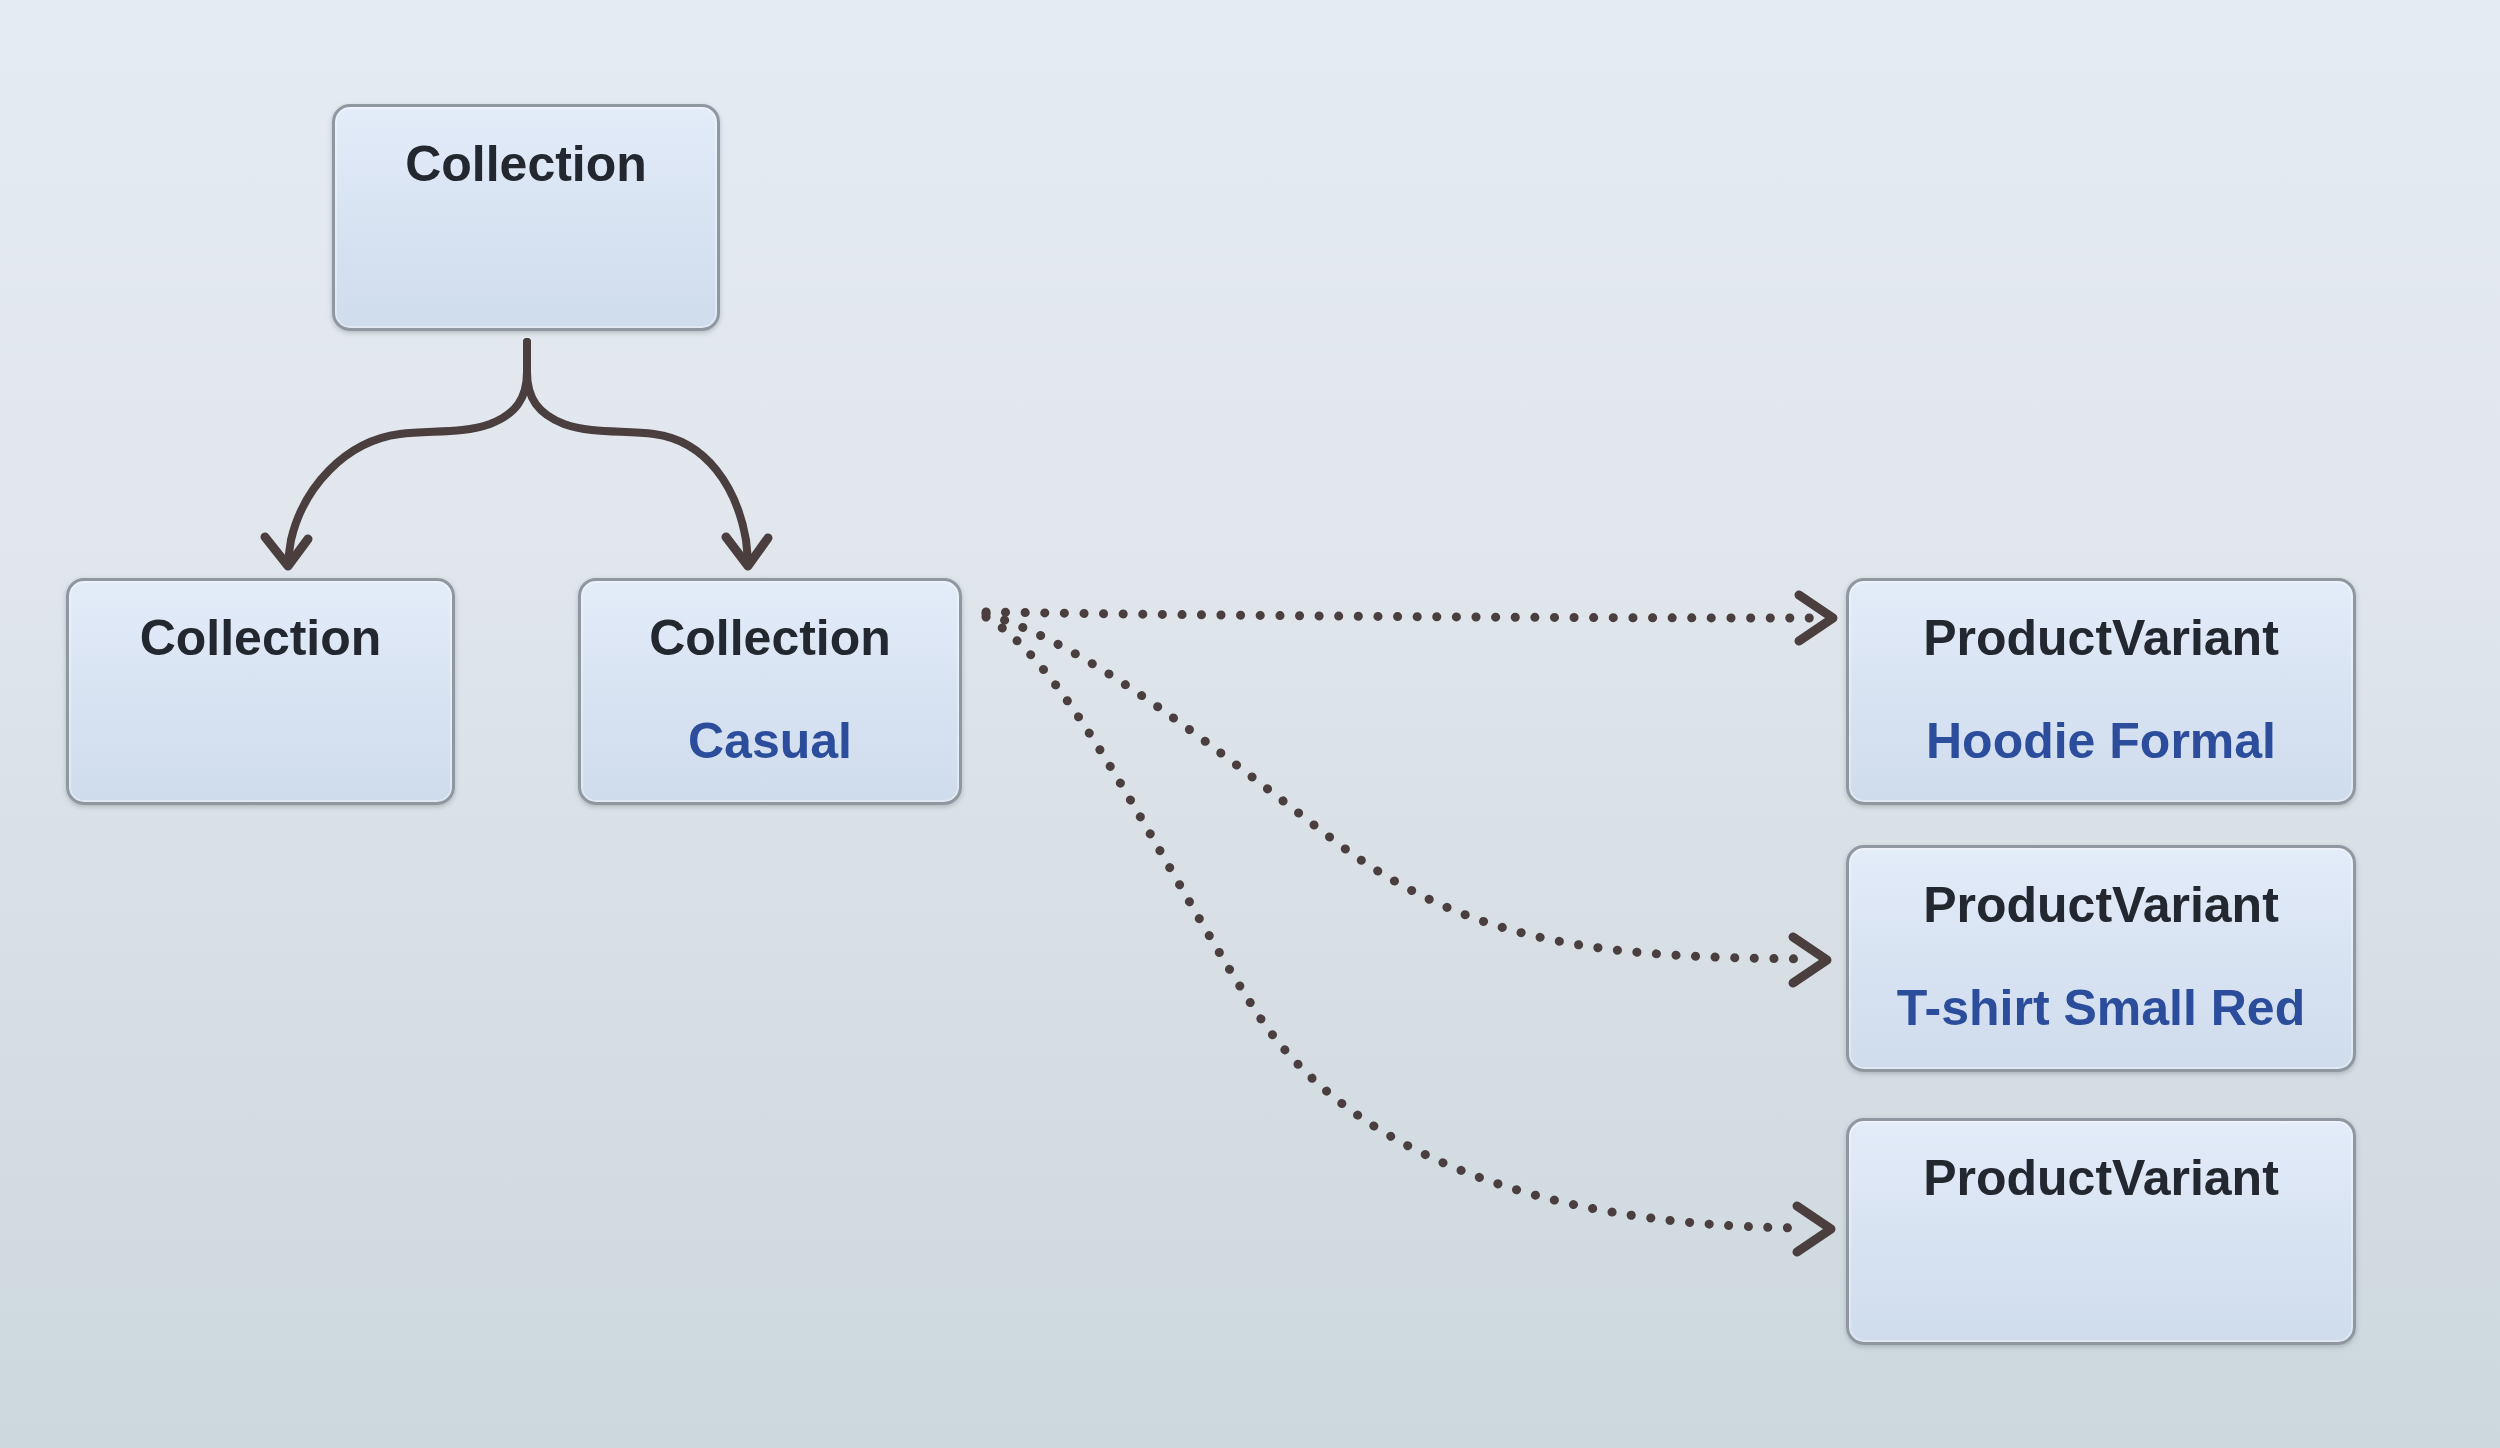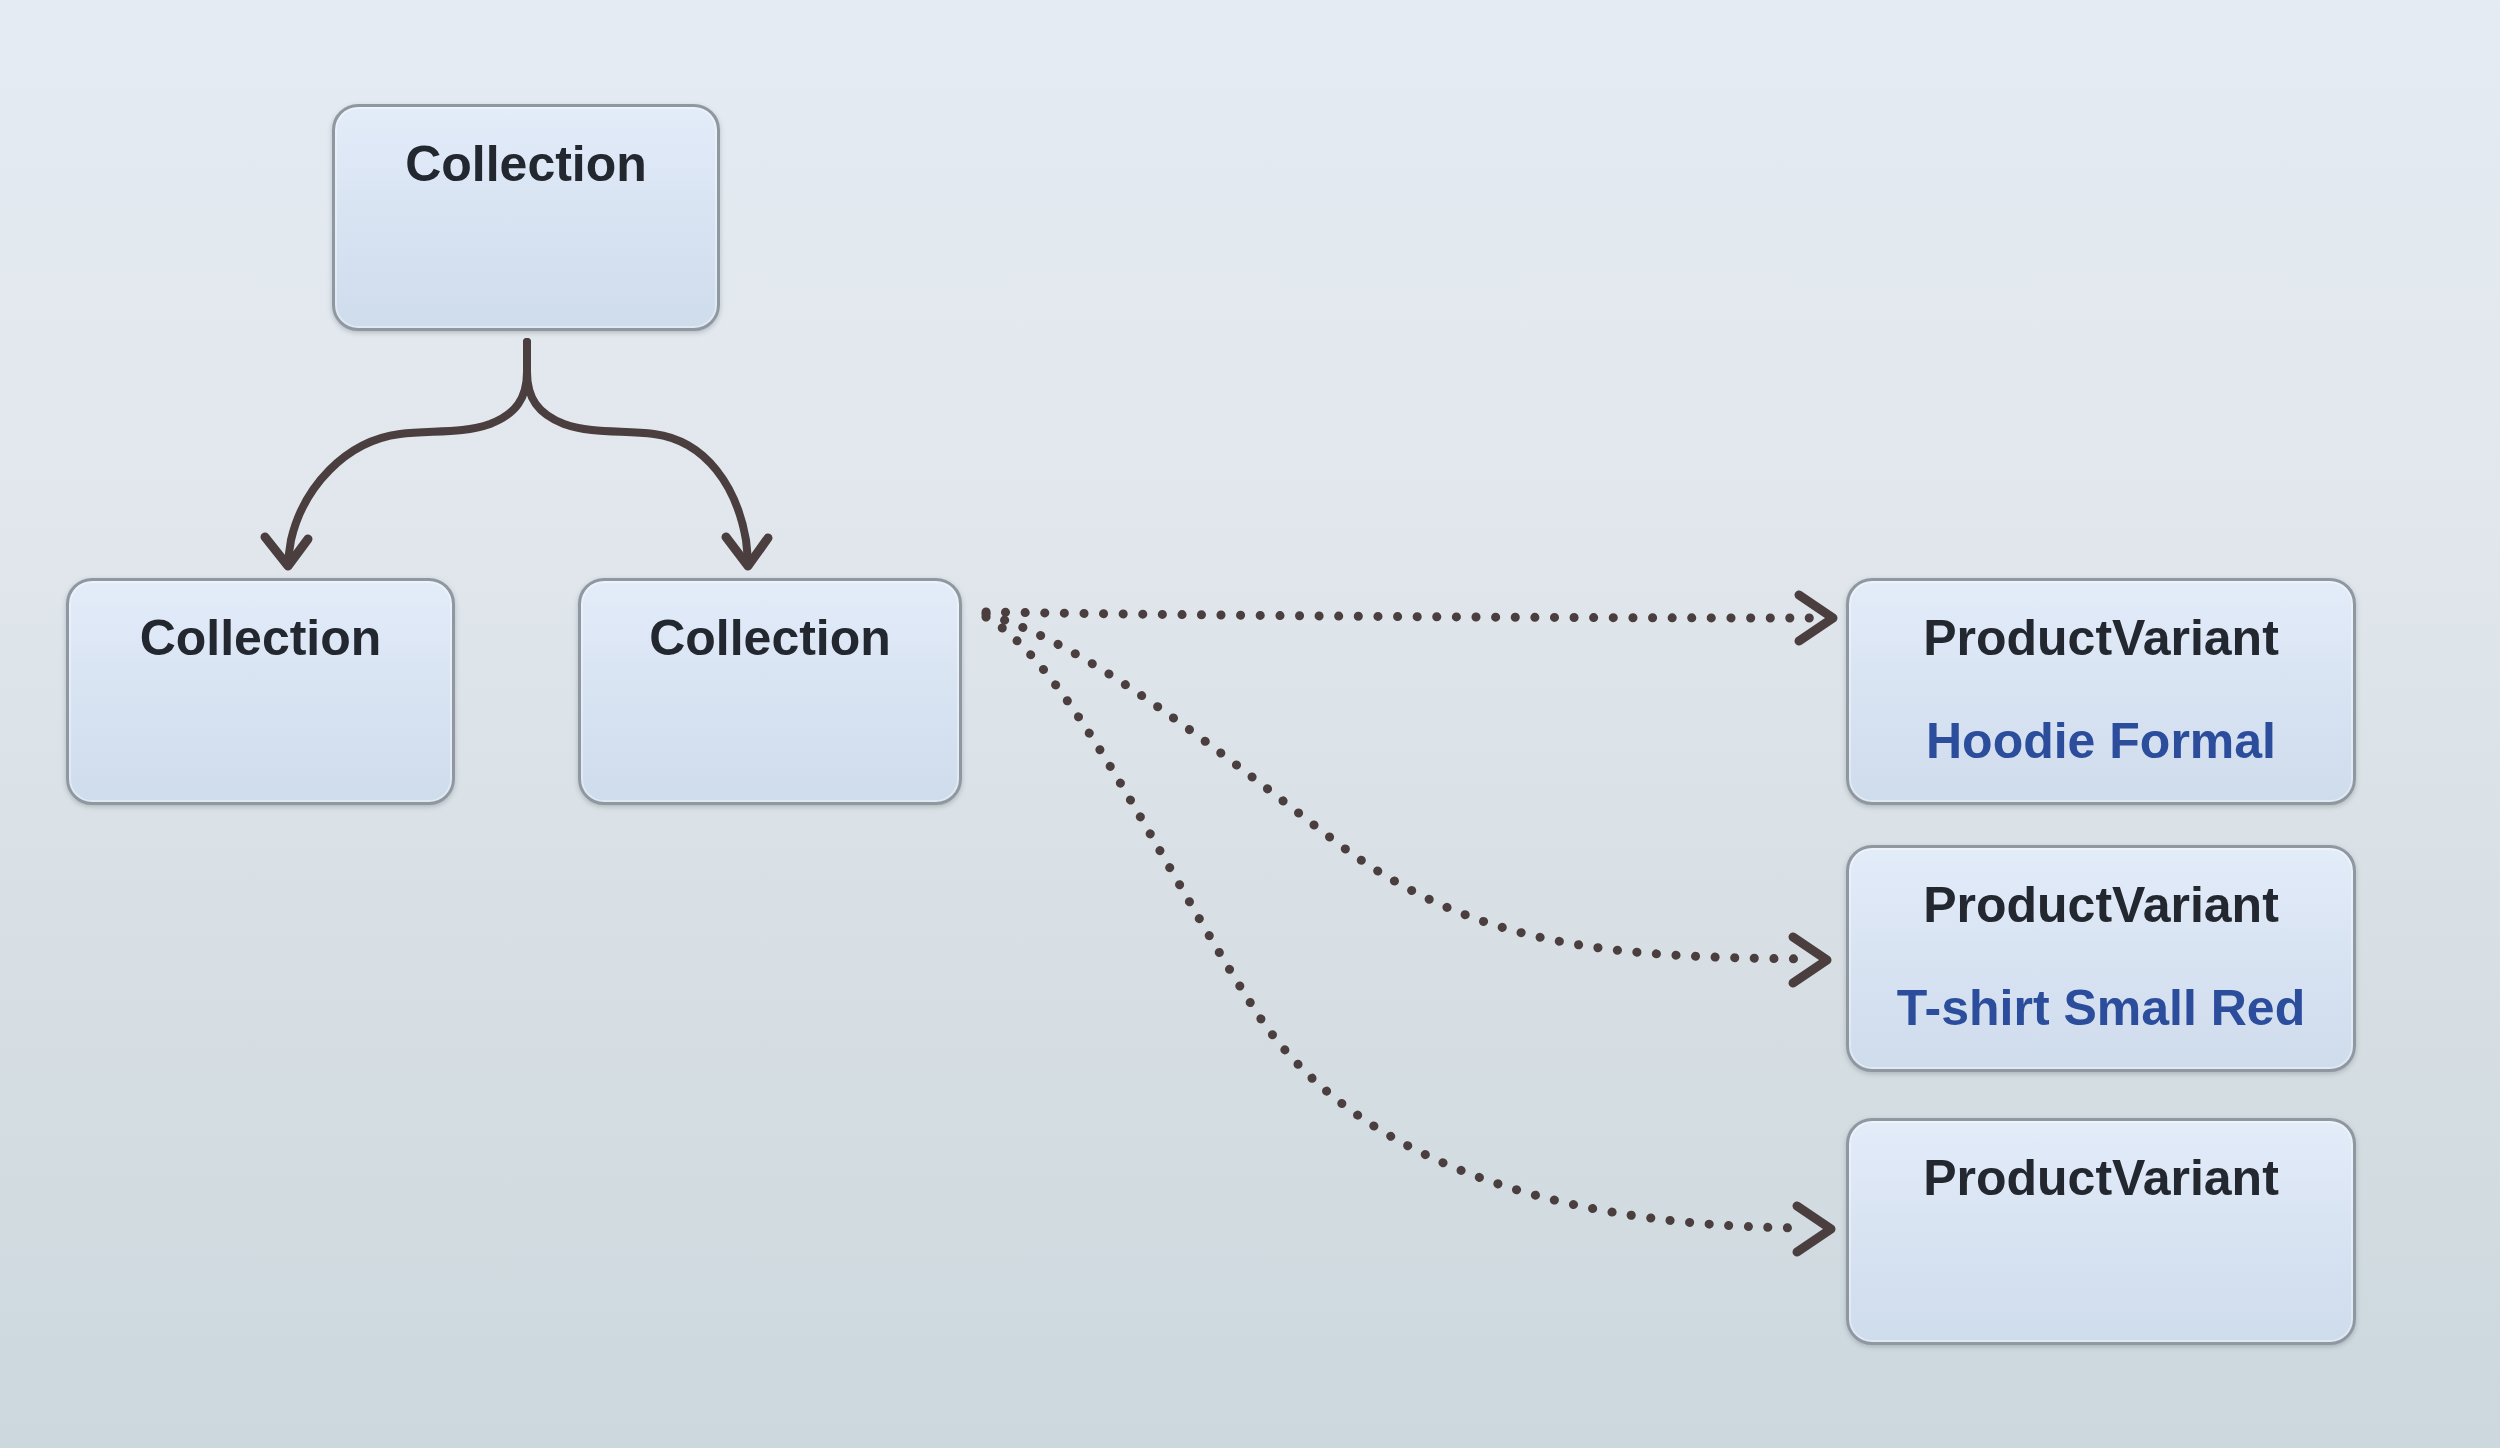--- a/index.html
+++ b/index.html
@@ -38,21 +38,21 @@
   .arrowhead {
     fill: none;
     stroke: #4b3e3e;
     stroke-width: 9;
     stroke-linecap: round;
     stroke-linejoin: round;
   }
   .node {
     position: absolute;
     border: 3px solid #8f98a0;
-    border-radius: 26px;
+    border-radius: 18px;
     background: linear-gradient(180deg, #e3ecf9 0%, #d9e4f3 45%, #cfdcec 100%);
     box-shadow: 0 2px 5px rgba(96,108,118,0.35), inset 0 0 0 2px rgba(255,255,255,0.35);
     box-sizing: border-box;
   }
   .node-type, .node-label {
     position: absolute;
     left: 0;
     width: 100%;
     text-align: center;
     transform: translateY(-50%);
@@ -99,20 +99,21 @@
   <div class="node n-menswear">
     <div class="node-type">Collection</div>
   </div>
 
   <div class="node n-formal">
     <div class="node-type">Collection</div>
   </div>
 
   <div class="node n-casual">
     <div class="node-type">Collection</div>
+    <div class="node-label">Casual</div>
   </div>
 
   <div class="node n-hoodie">
     <div class="node-type">ProductVariant</div>
     <div class="node-label">Hoodie Formal</div>
   </div>
 
   <div class="node n-tshirt">
     <div class="node-type">ProductVariant</div>
     <div class="node-label">T-shirt Small Red</div>

